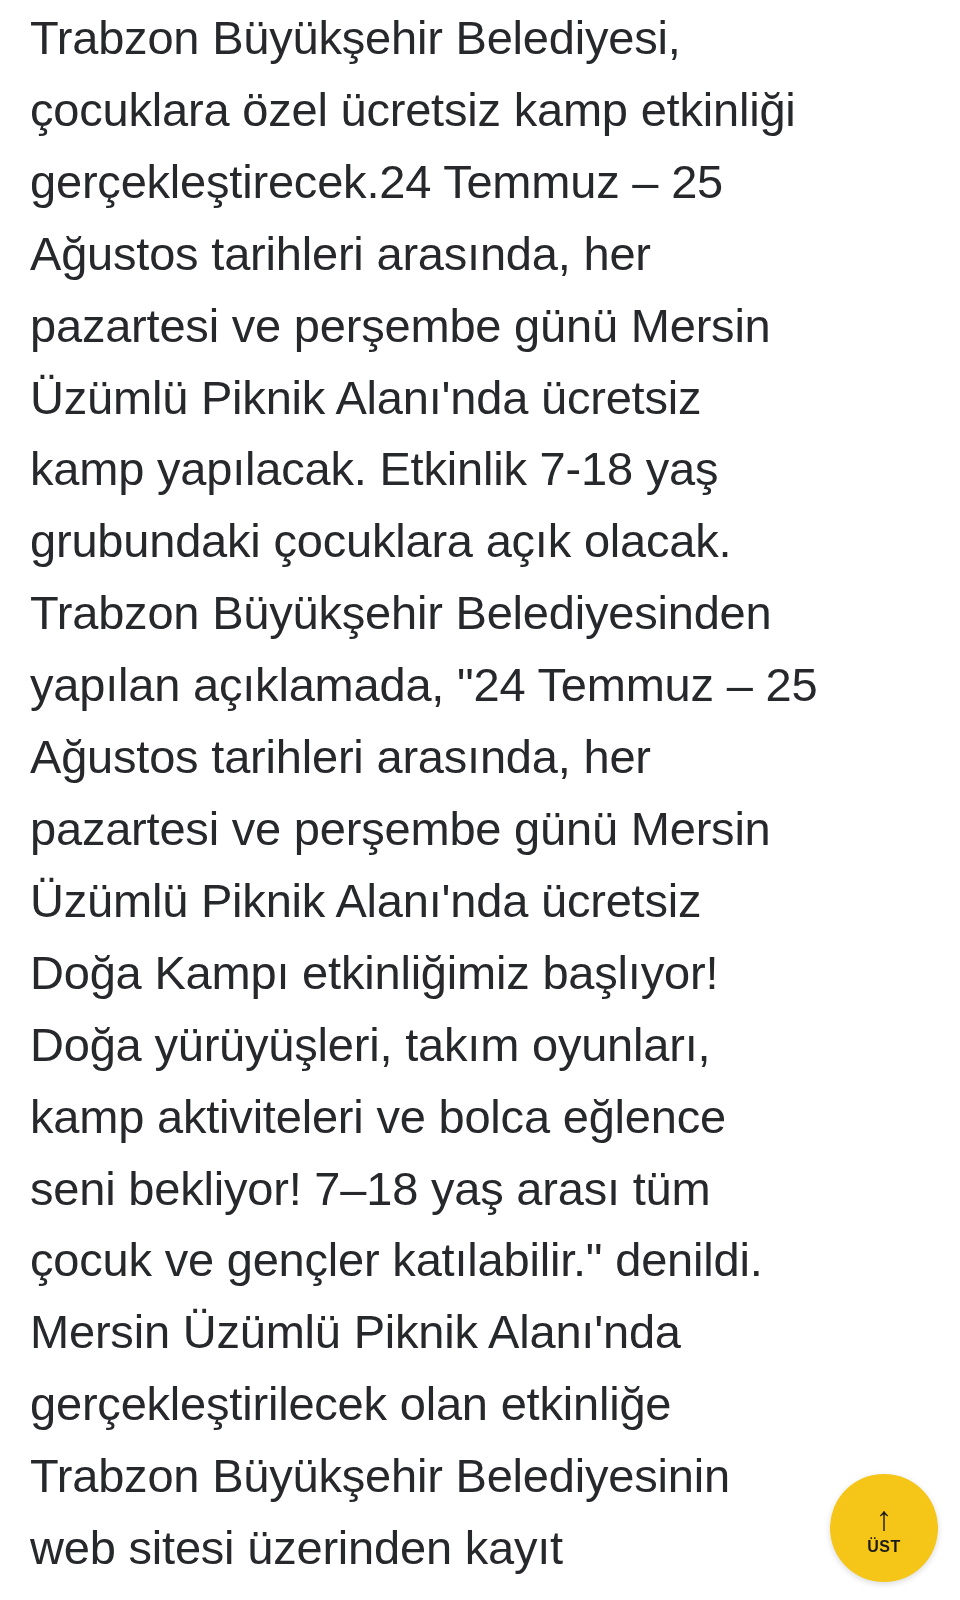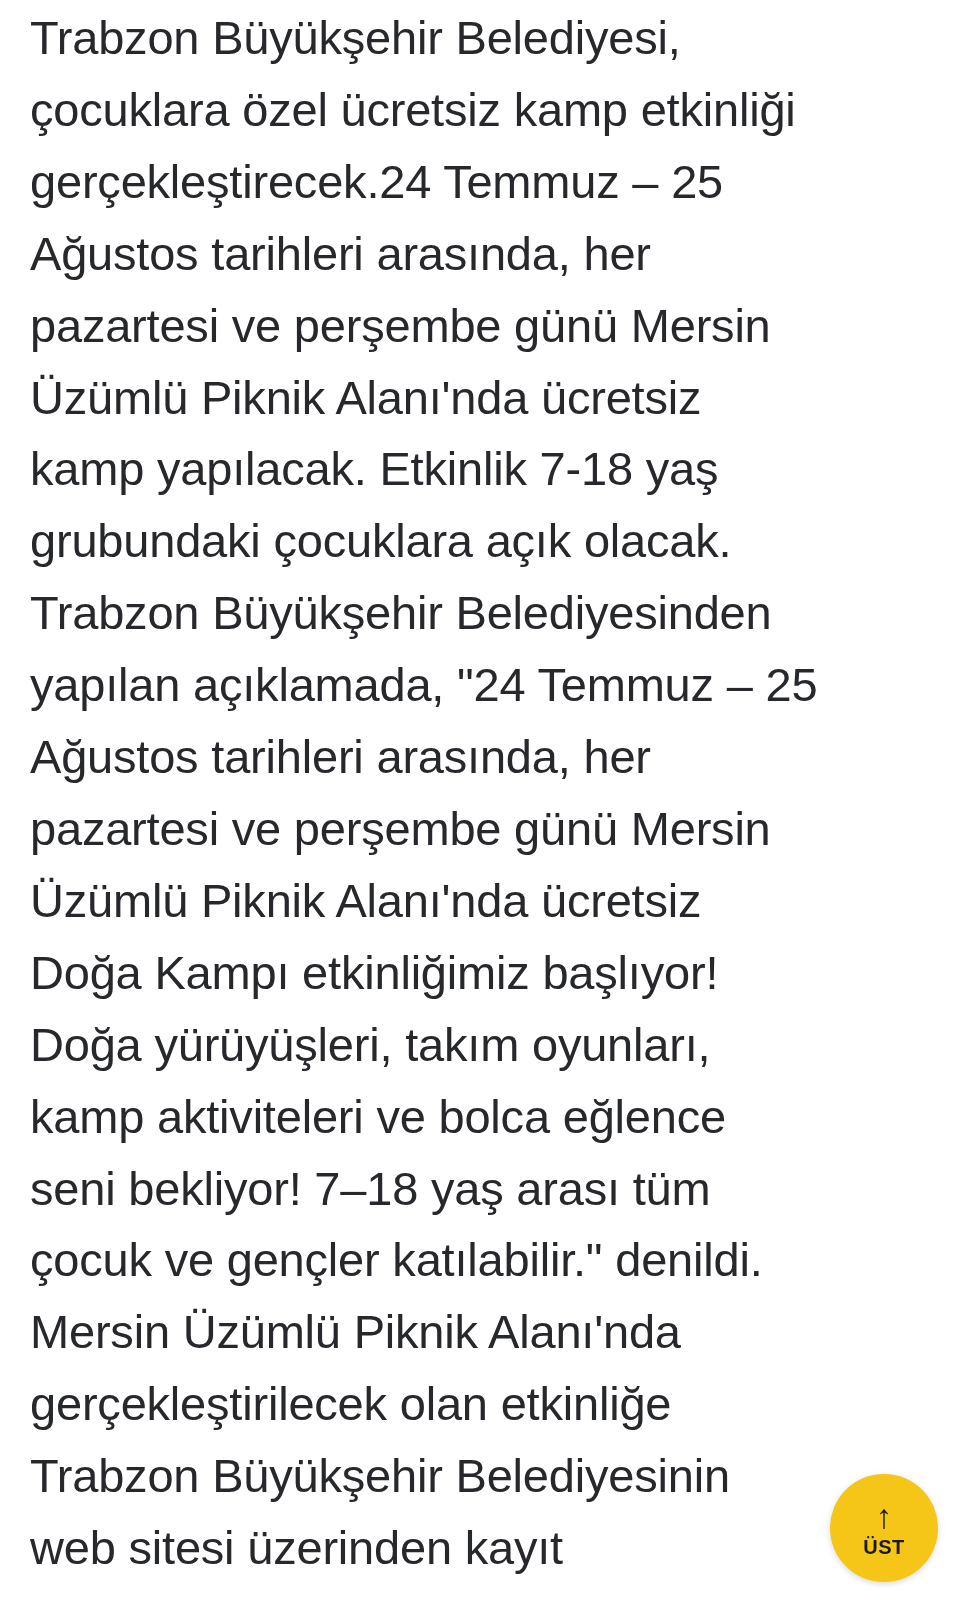--- a/index.html
+++ b/index.html
@@ -54,21 +54,21 @@
   }
   #scroll-top .arrow-glyph {
     font-size: 34px;
     line-height: 1;
     color: #1a1a1a;
     font-weight: 400;
     display: block;
     margin-bottom: 4px;
   }
   #scroll-top .top-label {
-    font-size: 20px;
+    font-size: 16px;
     line-height: 1;
     color: #1a1a1a;
     font-weight: 600;
     letter-spacing: 0.5px;
   }
 </style>
 </head>
 <body>
 
 <div id="article">

